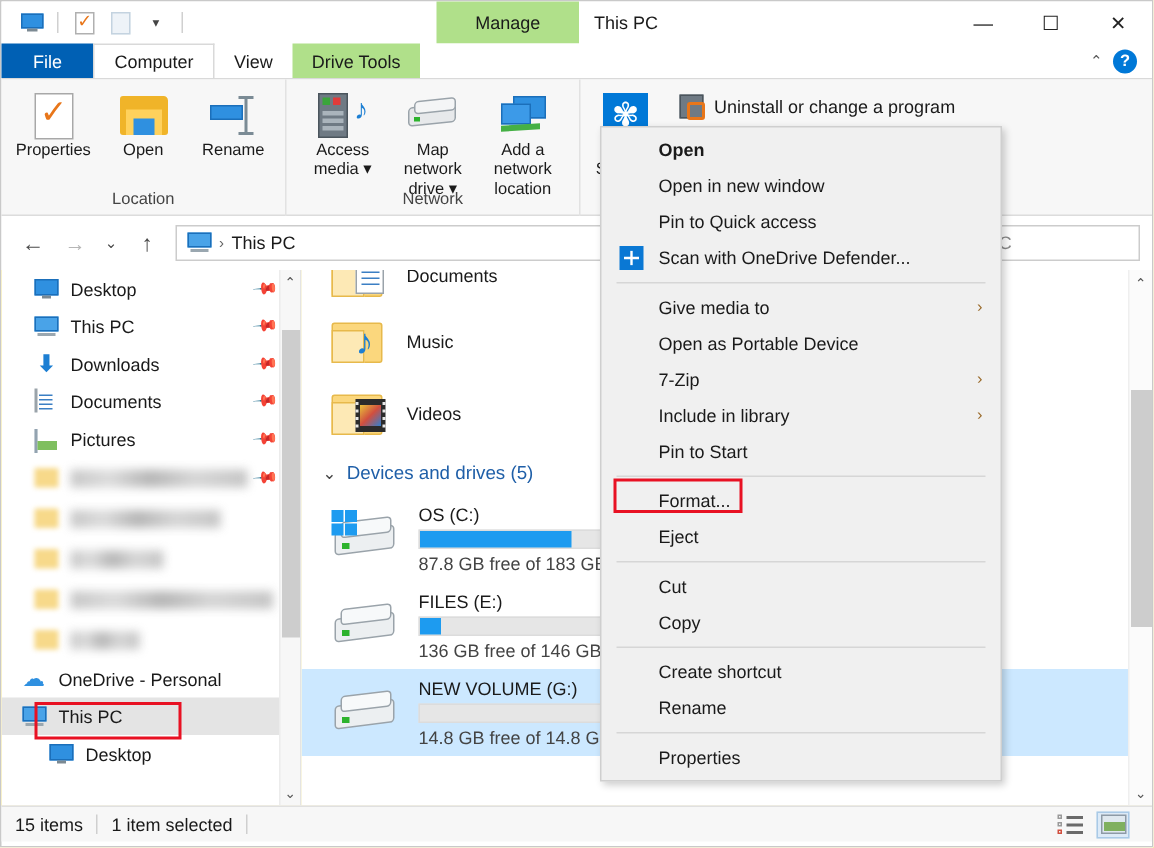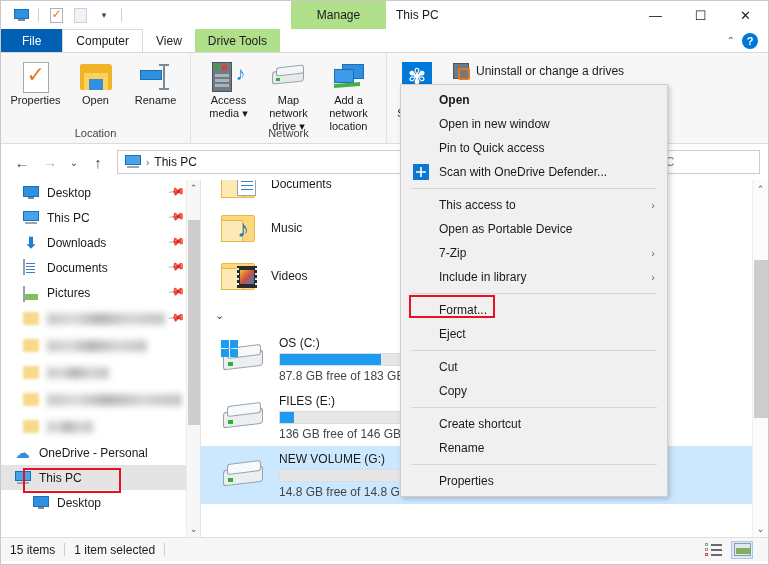--- a/index.html
+++ b/index.html
@@ -436,21 +436,21 @@
         <div class="rbtn">
           <div class="ic">
               <div class="ic-gear">
                 <span>✾</span>
               </div>
             </div>
           <span>Open Settings</span>
         </div>
         <div class="uninstall-row">
           <div class="ic-uninst"></div>
-          <span>Uninstall or change a drives</span>
+          <span>Uninstall or change a program</span>
         </div>
       </div>
     </div>
   </div>
 
   <div class="addrrow">
     <div class="navbtn">←</div>
     <div class="navbtn dim">→</div>
     <div class="navbtn small">⌄</div>
     <div class="navbtn">↑</div>
@@ -595,20 +595,21 @@
               <div class="perf" style="right:0px; top:7px"></div>
             <div class="perf" style="right:0px; top:12px"></div>
               <div class="perf" style="right:0px; top:17px"></div>
           </div>
         </div>
         <div class="fr-label">Videos</div>
       </div>
 
       <div class="section-head">
         <span class="chev">⌄</span>
+        <span class="txt">Devices and drives (5)</span>
       </div>
 
       <div class="driverow">
         <div class="dr-icon">
           <div class="body"></div>
             <div class="top"></div>
             <div class="led"></div>
           <div class="winflag">
             <i style="left:0;top:0"></i>
               <i style="left:9px;top:0"></i>
@@ -690,32 +691,33 @@
     <div class="ctxitem">Open in new window</div>
     <div class="ctxitem">Pin to Quick access</div>
     <div class="ctxitem">
       <span class="lead-icon def-shield"></span>
       <span>Scan with OneDrive Defender...</span>
     </div>
 
     <div class="ctxsep"></div>
 
     <div class="ctxitem">
-      <span>This access to</span>
+      <span>Give media to</span>
       <span class="submenu-arrow">›</span>
     </div>
     <div class="ctxitem">Open as Portable Device</div>
     <div class="ctxitem">
       <span>7-Zip</span>
       <span class="submenu-arrow">›</span>
     </div>
     <div class="ctxitem">
       <span>Include in library</span>
       <span class="submenu-arrow">›</span>
     </div>
+    <div class="ctxitem">Pin to Start</div>
 
     <div class="ctxsep"></div>
 
     <div class="ctxitem">
       <span>Format...</span>
       <span class="fmt-highlight"></span>
     </div>
     <div class="ctxitem">Eject</div>
 
     <div class="ctxsep"></div>

